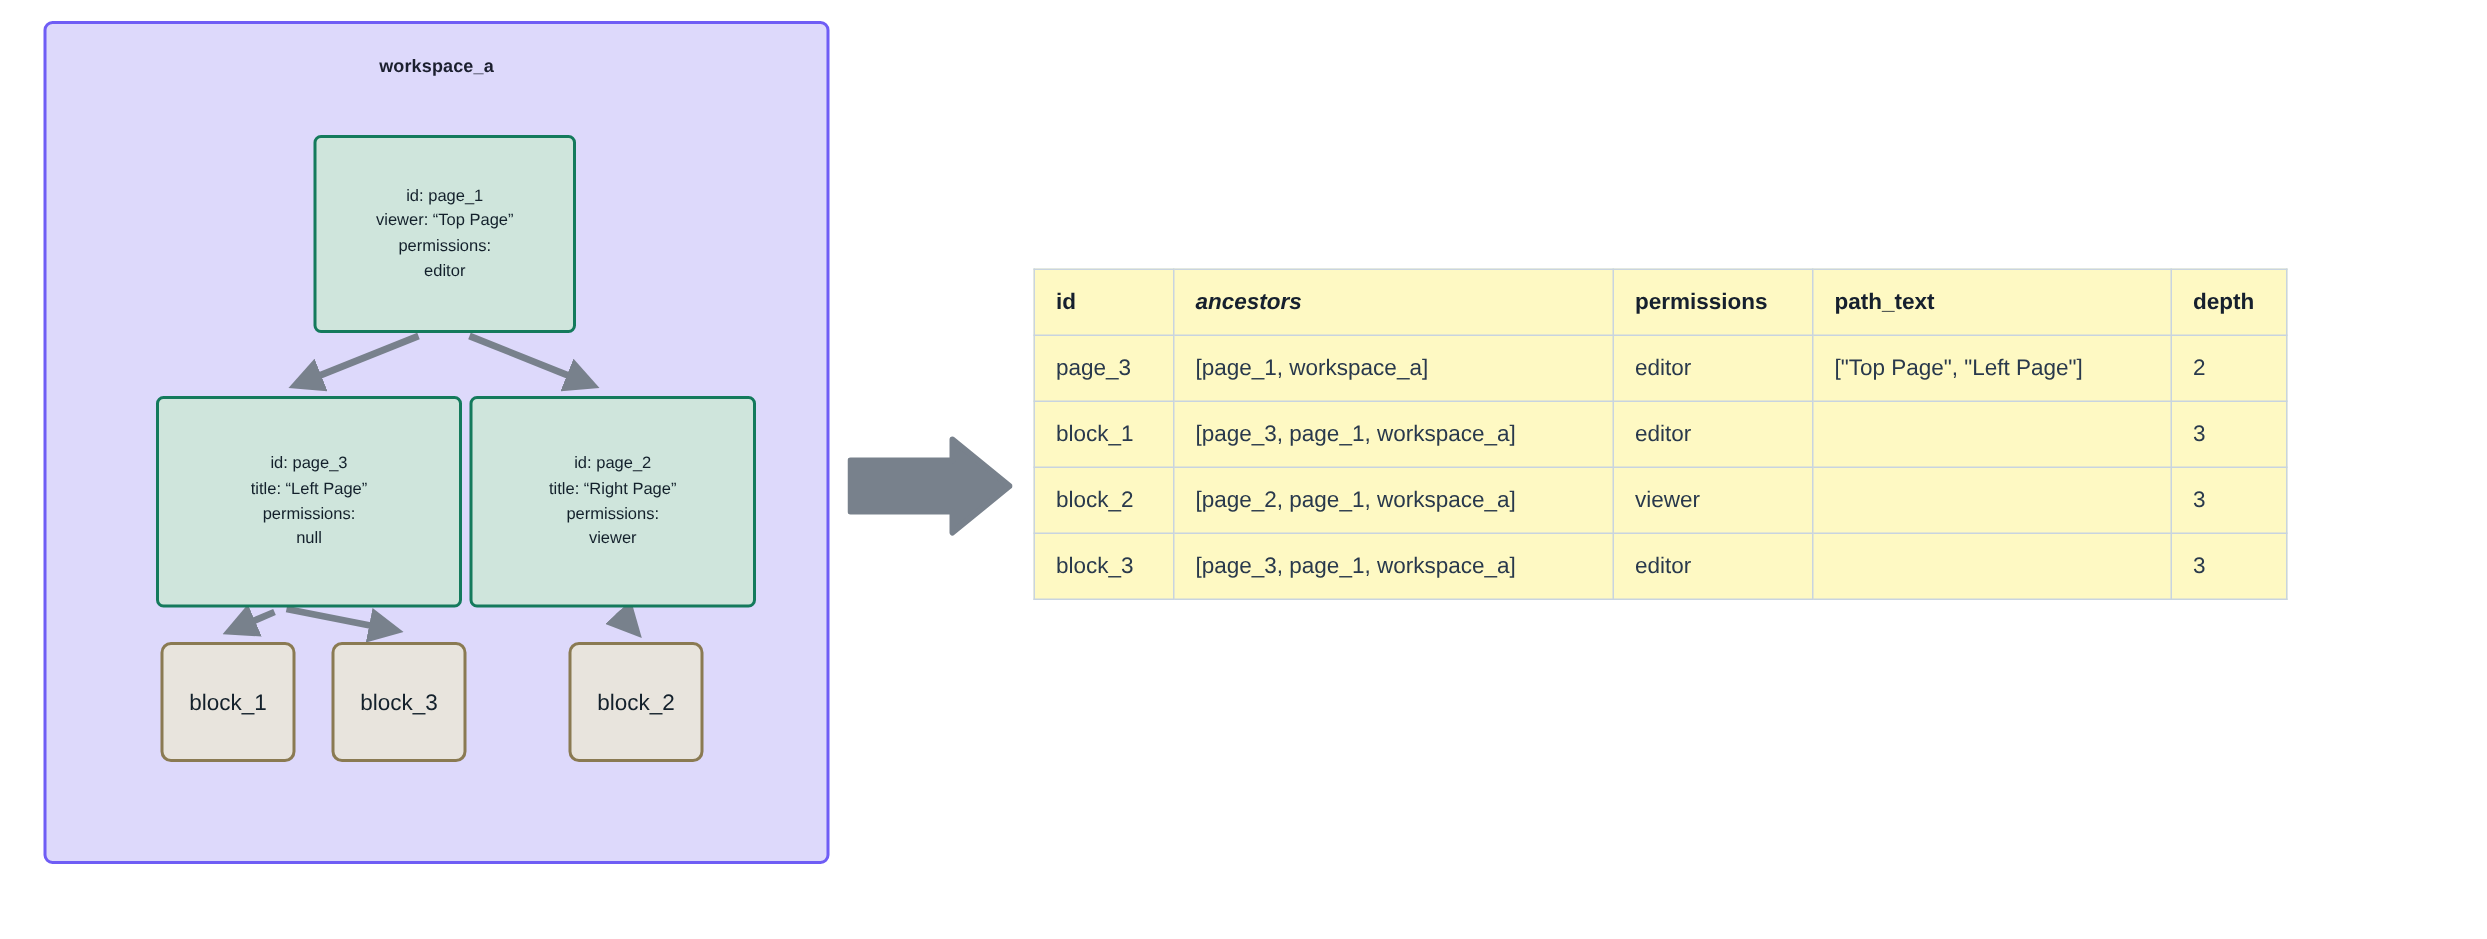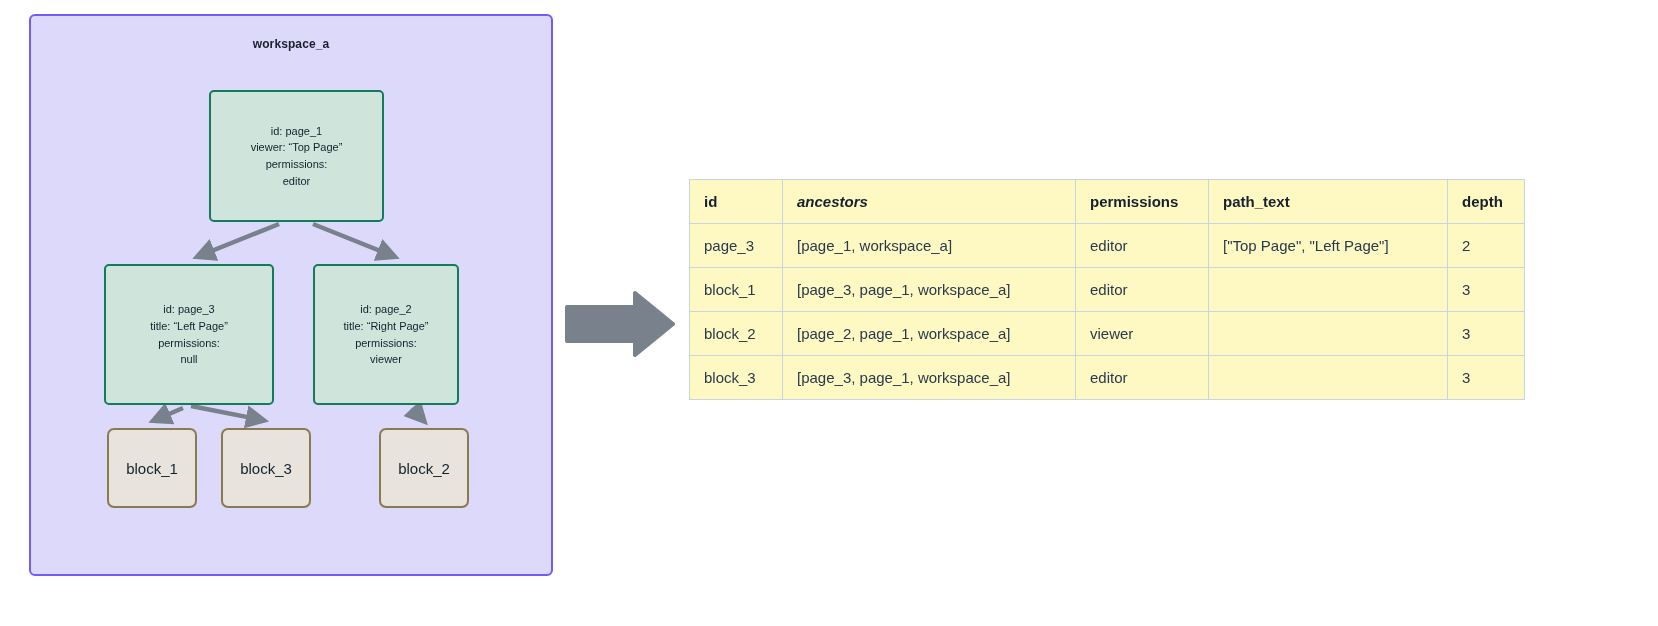--- a/index.html
+++ b/index.html
@@ -60,22 +60,22 @@
     background: #e8e4dd;
     border: 2px solid #8a7a52;
     border-radius: 7px;
     color: #13202b;
     font-size: 15px;
   }
   .node-line { display: block; white-space: nowrap; }
 
   
   #node-page_1 { left: 178px; top: 74px;  width: 175px; height: 132px; }
-  #node-page_3 { left: 73px;  top: 248px; width: 170px; height: 141px; }
-  #node-page_2 { left: 282px; top: 248px; width: 146px; height: 141px; }
+  #node-page_3 { left: 73px;  top: 248px; width: 204px; height: 141px; }
+  #node-page_2 { left: 282px; top: 248px; width: 191px; height: 141px; }
   #node-block_1 { left: 76px;  top: 412px; width: 90px; height: 80px; }
   #node-block_3 { left: 190px; top: 412px; width: 90px; height: 80px; }
   #node-block_2 { left: 348px; top: 412px; width: 90px; height: 80px; }
 
   #edges-svg {
     position: absolute;
     left: 0; top: 0;
     width: 100%; height: 100%;
     overflow: visible;
     pointer-events: none;

